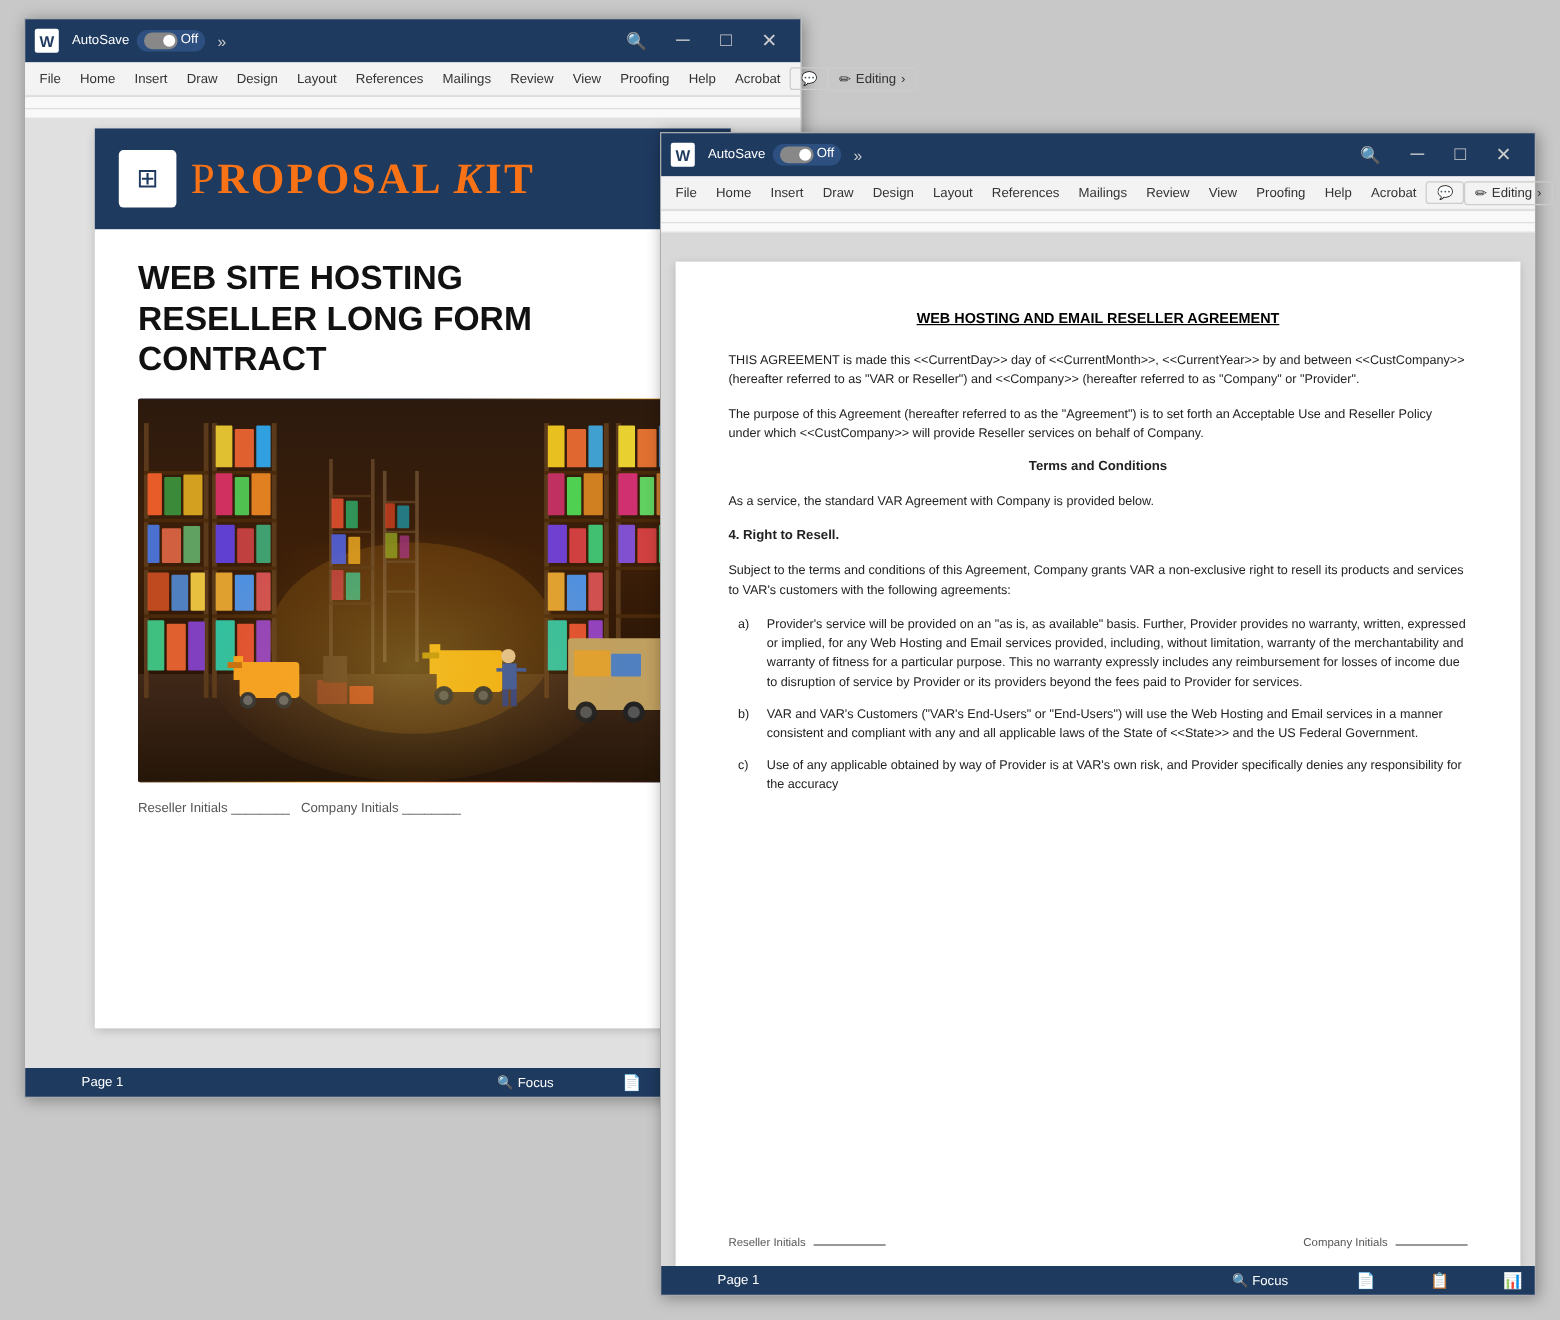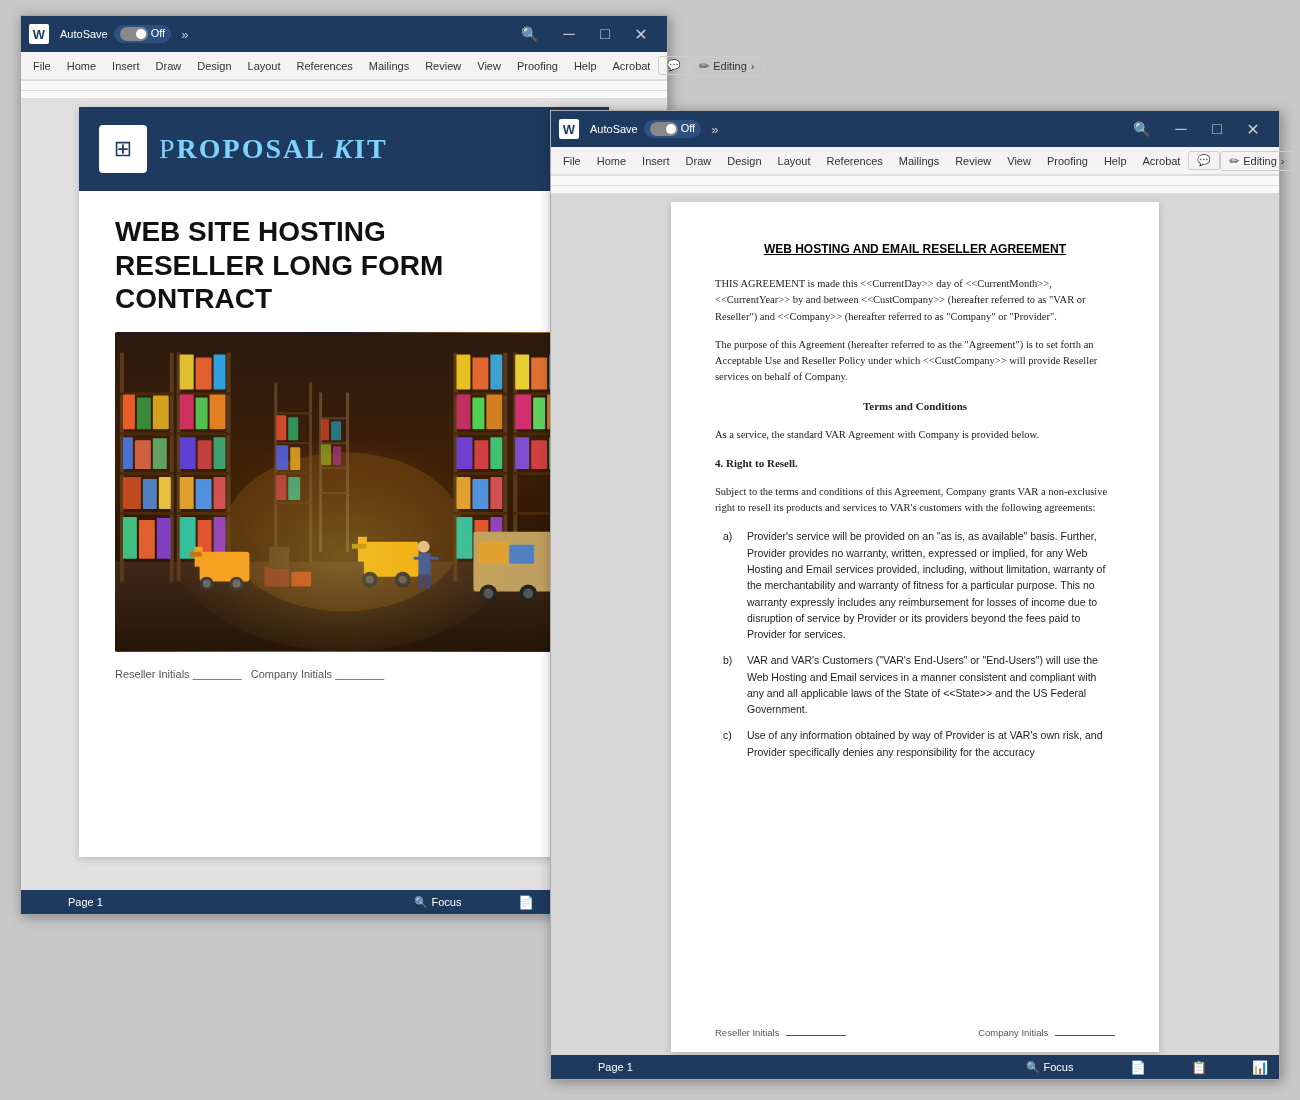--- a/index.html
+++ b/index.html
@@ -141,22 +141,22 @@
       padding: 18px 20px;
       display: flex; align-items: center; gap: 12px;
     }
     .cover-logo-icon {
       width: 48px; height: 48px;
       background: white; border-radius: 4px;
       display: flex; align-items: center; justify-content: center;
       font-size: 28px;
     }
     .cover-title {
-      color: #7dd3fc;
-      font-size: 28px;
+      color: #f97316;
+      font-size: 36px;
       font-weight: bold;
       font-family: 'Georgia', serif;
       letter-spacing: 2px;
       text-transform: uppercase;
     }
 
     .cover-body { padding: 24px 36px; }
     .cover-doc-title {
       font-size: 28px; font-weight: 900; color: #111;
       line-height: 1.2; text-transform: uppercase;
@@ -174,21 +174,21 @@
       font-size: 11px; color: #555; 
     }
 
     
     .contract-page { padding: 40px 44px 30px; }
     .contract-title {
       text-align: center; font-weight: bold; font-size: 12px;
       margin-bottom: 20px; text-decoration: underline;
     }
     .contract-body { font-size: 10.5px; color: #222; line-height: 1.55; }
-    .contract-body p { margin-bottom: 12px; font-family: Liberation Serif, serif; }
+    .contract-body p { margin-bottom: 12px; }
     .contract-section-title {
       font-weight: bold; margin-bottom: 8px; font-size: 11px;
       text-align: center;
     }
     .contract-subsection { font-weight: bold; font-size: 11px; margin-bottom: 10px; }
     .contract-list-item { margin-bottom: 10px; padding-left: 8px; }
 
     .page-footer {
       position: absolute; bottom: 14px; left: 44px; right: 44px;
       font-size: 9.5px; color: #555; display: flex; justify-content: space-between;
@@ -512,21 +512,21 @@
         <span>›</span>
       </button>
     </div>
   </div>
 
   <div class="ruler">
     <div class="ruler-line"></div>
   </div>
 
   <div class="doc-area" style="background:#d8d8d8;">
-    <div class="page" style="width:488px; height:850px; margin:8px auto 0; position:relative;">
+    <div class="page" style="width:704px; height:850px; margin:24px auto 0; position:relative;">
       <div class="contract-page">
 
         <div class="contract-title">WEB HOSTING AND EMAIL RESELLER AGREEMENT</div>
 
         <div class="contract-body">
           <p>THIS AGREEMENT is made this &lt;&lt;CurrentDay&gt;&gt; day of &lt;&lt;CurrentMonth&gt;&gt;, &lt;&lt;CurrentYear&gt;&gt; by and between &lt;&lt;CustCompany&gt;&gt; (hereafter referred to as "VAR or Reseller") and &lt;&lt;Company&gt;&gt; (hereafter referred to as "Company" or "Provider".</p>
           <p>The purpose of this Agreement (hereafter referred to as the "Agreement") is to set forth an Acceptable Use and Reseller Policy under which &lt;&lt;CustCompany&gt;&gt; will provide Reseller services on behalf of Company.</p>
 
           <p class="contract-section-title">Terms and Conditions</p>
 
@@ -556,21 +556,21 @@
               </tr>
             </tbody>
               </table>
           </div>
 
           <div class="contract-list-item">
             <table style="width:100%; border-collapse:collapse;">
               <tbody>
                   <tr>
                 <td style="width:24px; vertical-align:top; font-size:10.5px;">c)</td>
-                <td style="font-size:10.5px; line-height:1.55;">Use of any information obtained by way of Provider is at VAR's own risk, and Provider specifically denies any responsibility for the accuracy</td>
+                <td style="font-size:10.5px; line-height:1.55;">Use of any applicable obtained by way of Provider is at VAR's own risk, and Provider specifically denies any responsibility for the accuracy</td>
               </tr>
             </tbody>
               </table>
           </div>
         </div>
       </div>
 
       <div class="page-footer">
         <span>
           <span>Reseller Initials</span>

